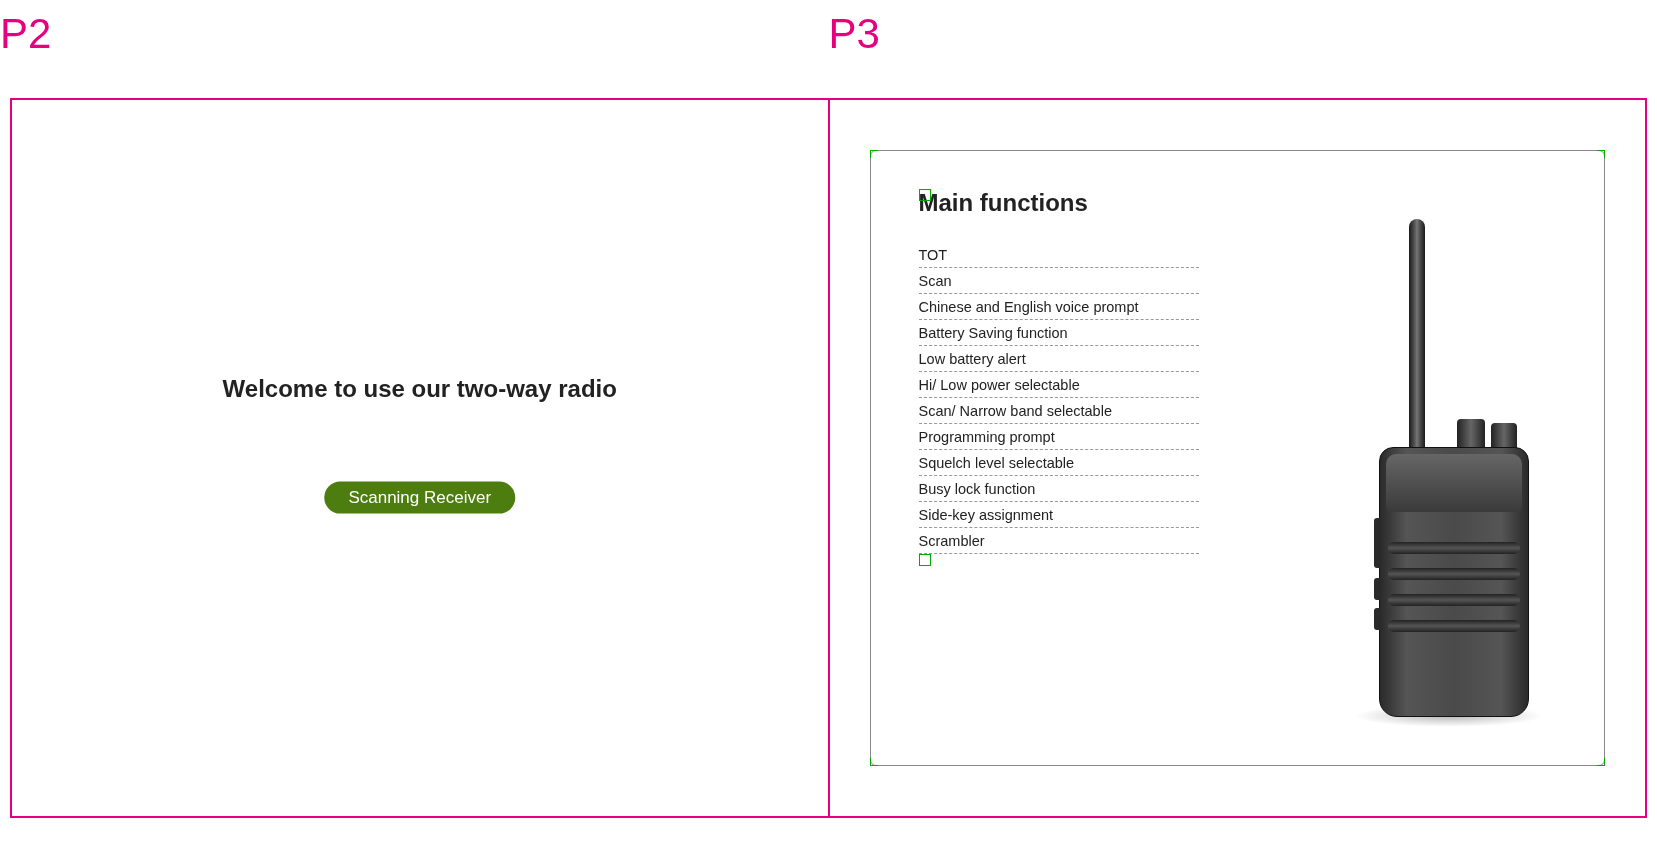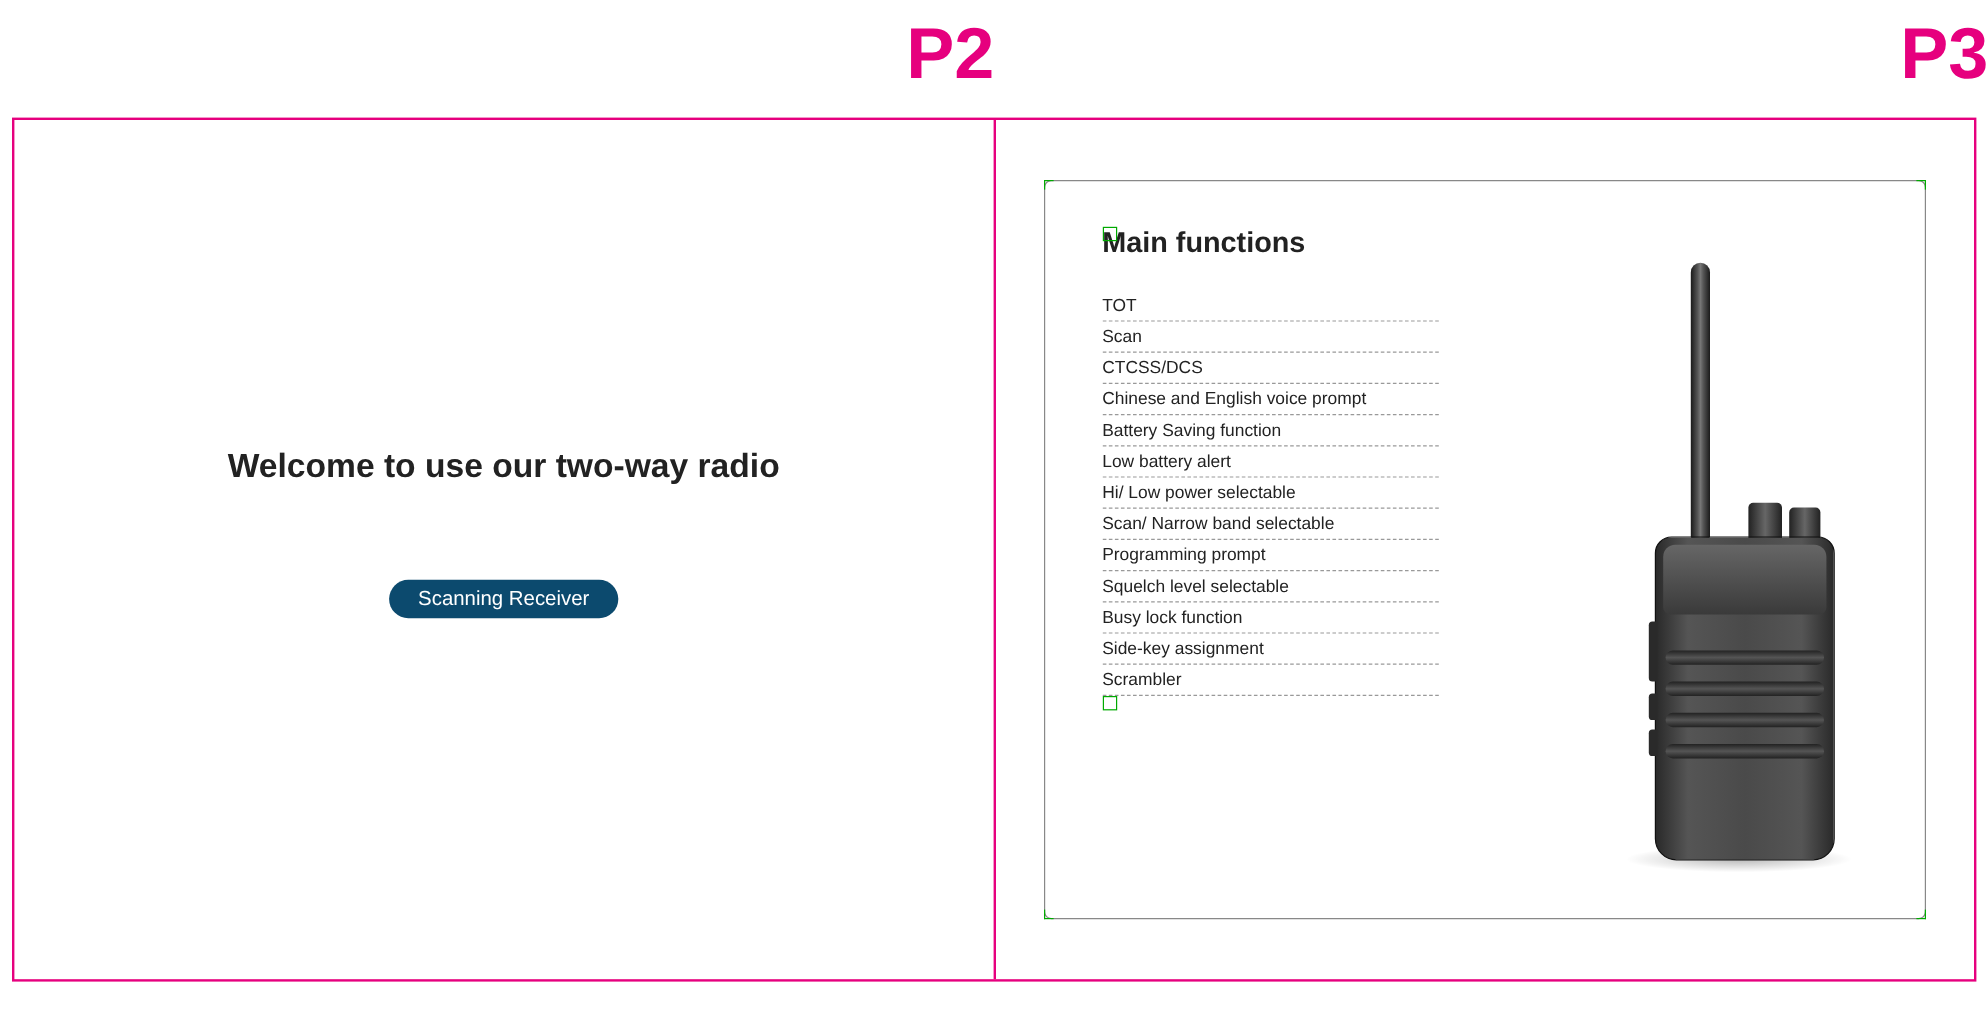--- a/index.html
+++ b/index.html
@@ -15,23 +15,23 @@
       position: relative;
     }
     .page-labels {
       display: flex;
       width: 100%;
       position: absolute;
       top: 10px;
     }
     .page-label {
       flex: 1;
-      text-align: right;
-      font-size: 60px;
-      font-weight: 700;
+      text-align: left;
+      font-size: 42px;
+      font-weight: 400;
       color: #e6007e;
       font-family: Arial, sans-serif;
     }
     .spread {
       position: absolute;
       top: 98px;
       left: 10px;
       right: 10px;
       height: 720px;
       border: 2px solid #e6007e;
@@ -46,28 +46,28 @@
     }
     .welcome-content {
       position: absolute;
       top: 50%;
       left: 50%;
       transform: translate(-50%, -60%);
       text-align: center;
       width: 100%;
     }
     .welcome-title {
-      font-size: 28px;
+      font-size: 24px;
       font-weight: bold;
       color: #222;
       margin-bottom: 79px;
     }
     .scanning-pill {
       display: inline-block;
-      background: #0c4a6e;
+      background: #4d7c0f;
       color: #fff;
       padding: 6px 24px;
       border-radius: 18px;
       font-size: 17px;
       font-weight: 400;
     }
     .card {
       position: absolute;
       top: 50px;
       left: 40px;
@@ -213,21 +213,20 @@
     <div class="card">
       <span class="corner-tl"></span>
       <span class="corner-tr"></span>
       <span class="corner-bl"></span>
       <span class="corner-br"></span>
 
       <div class="card-title">Main functions</div>
       <ul class="func-list">
         <li class="func-item">TOT</li>
         <li class="func-item">Scan</li>
-        <li class="func-item">CTCSS/DCS</li>
         <li class="func-item">Chinese and English voice prompt</li>
         <li class="func-item">Battery Saving function</li>
         <li class="func-item">Low battery alert</li>
         <li class="func-item">Hi/ Low power selectable</li>
         <li class="func-item">Scan/ Narrow band selectable</li>
         <li class="func-item">Programming prompt</li>
         <li class="func-item">Squelch level selectable</li>
         <li class="func-item">Busy lock function</li>
         <li class="func-item">Side-key assignment</li>
         <li class="func-item">Scrambler</li>

